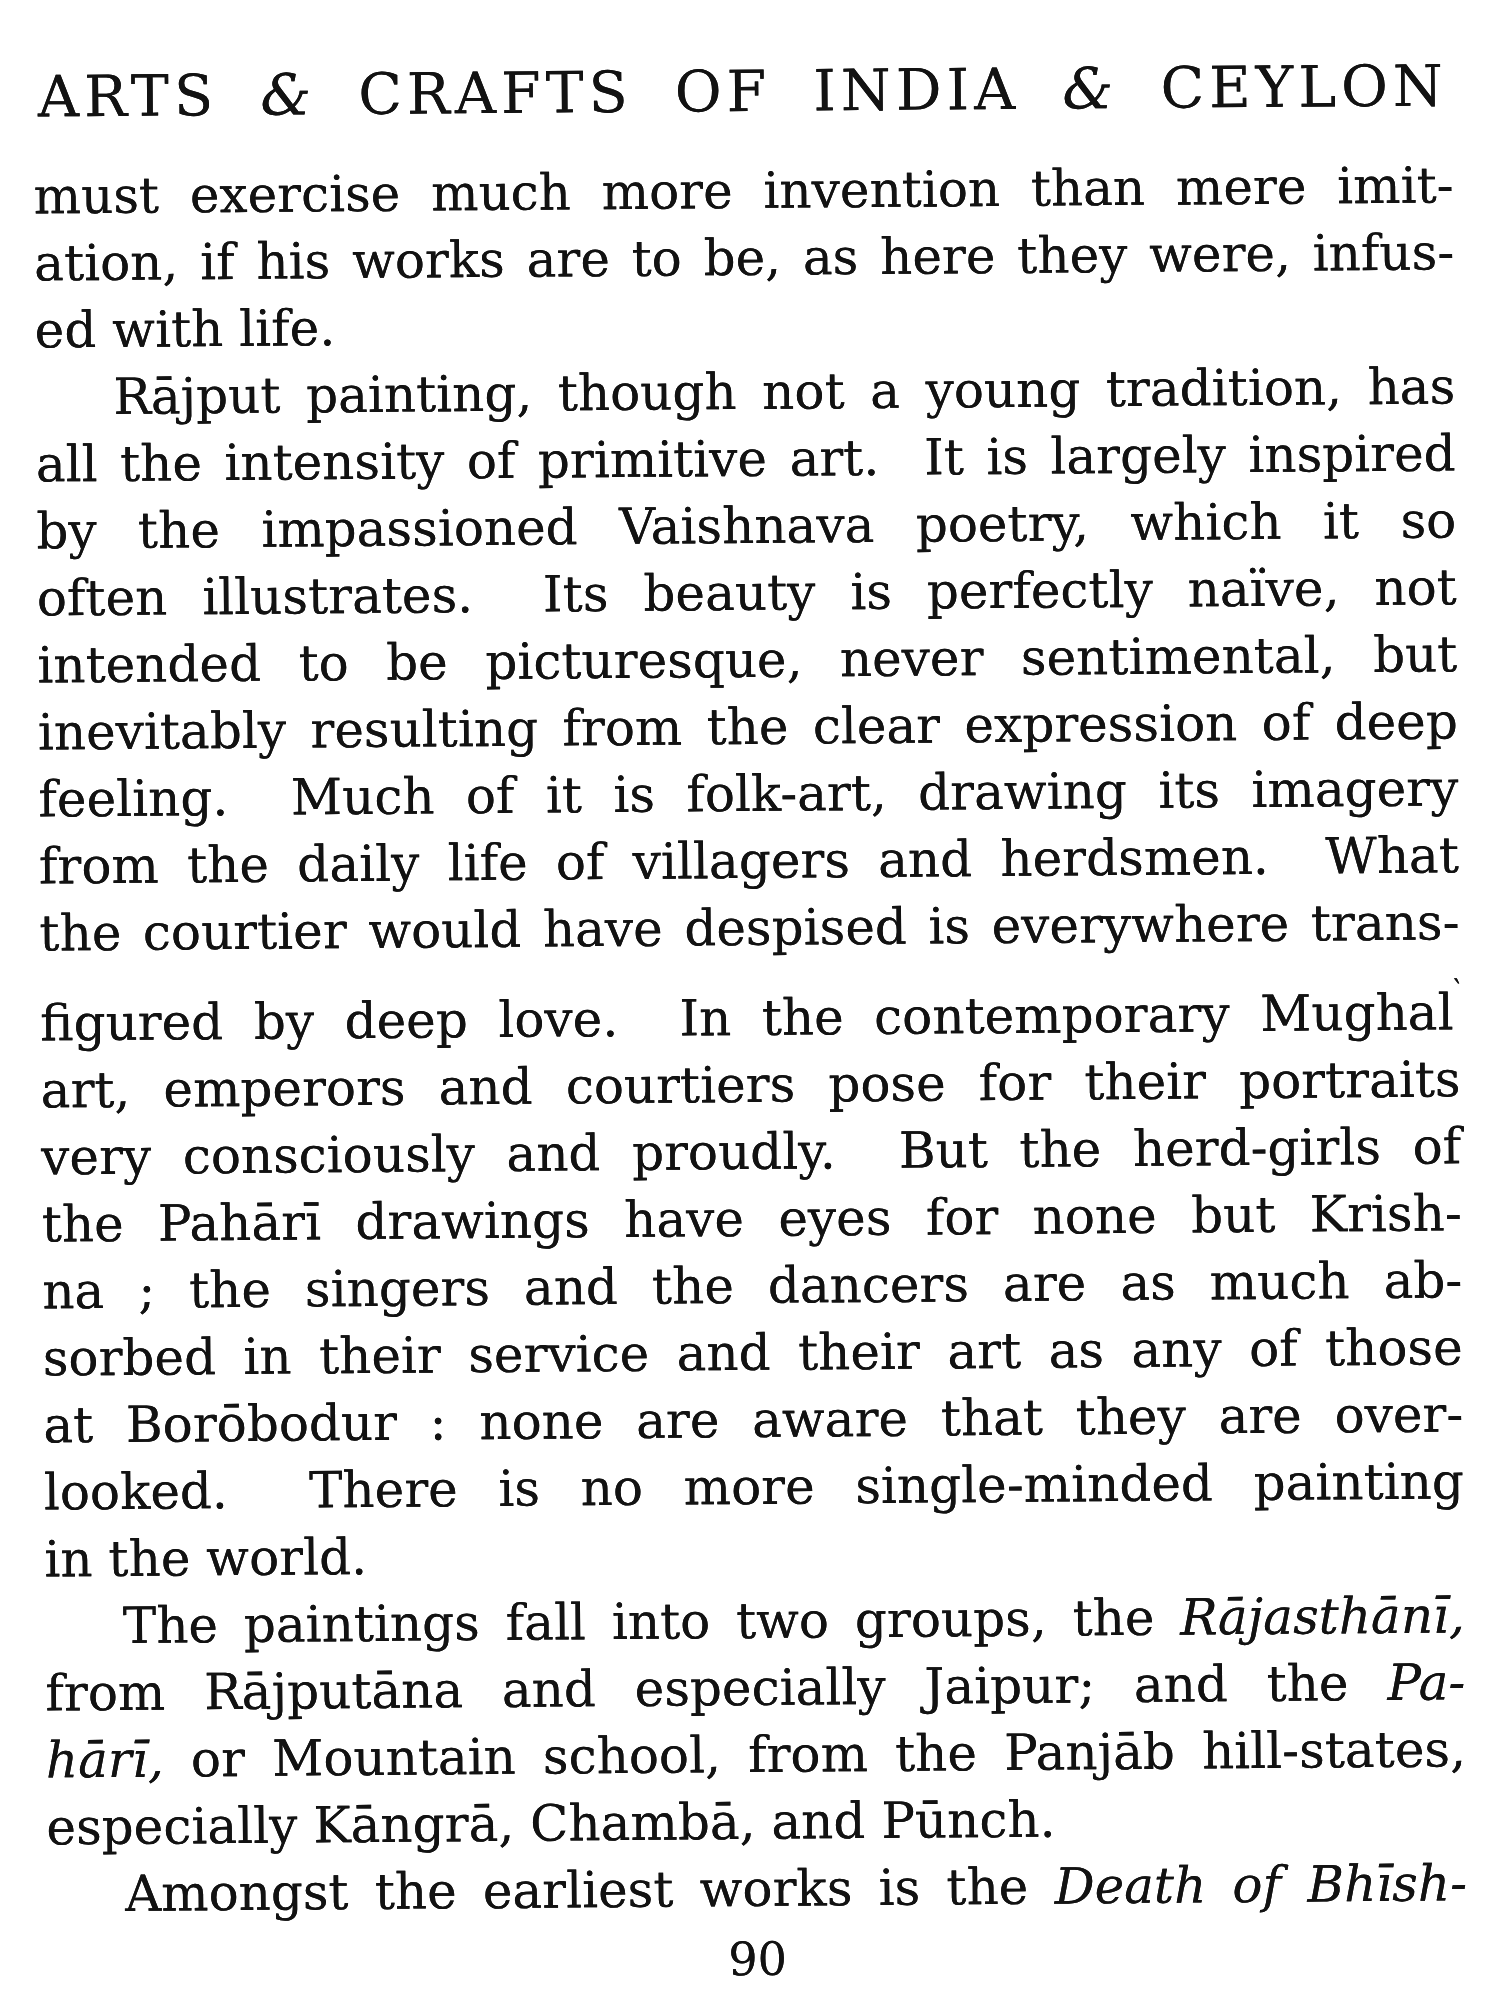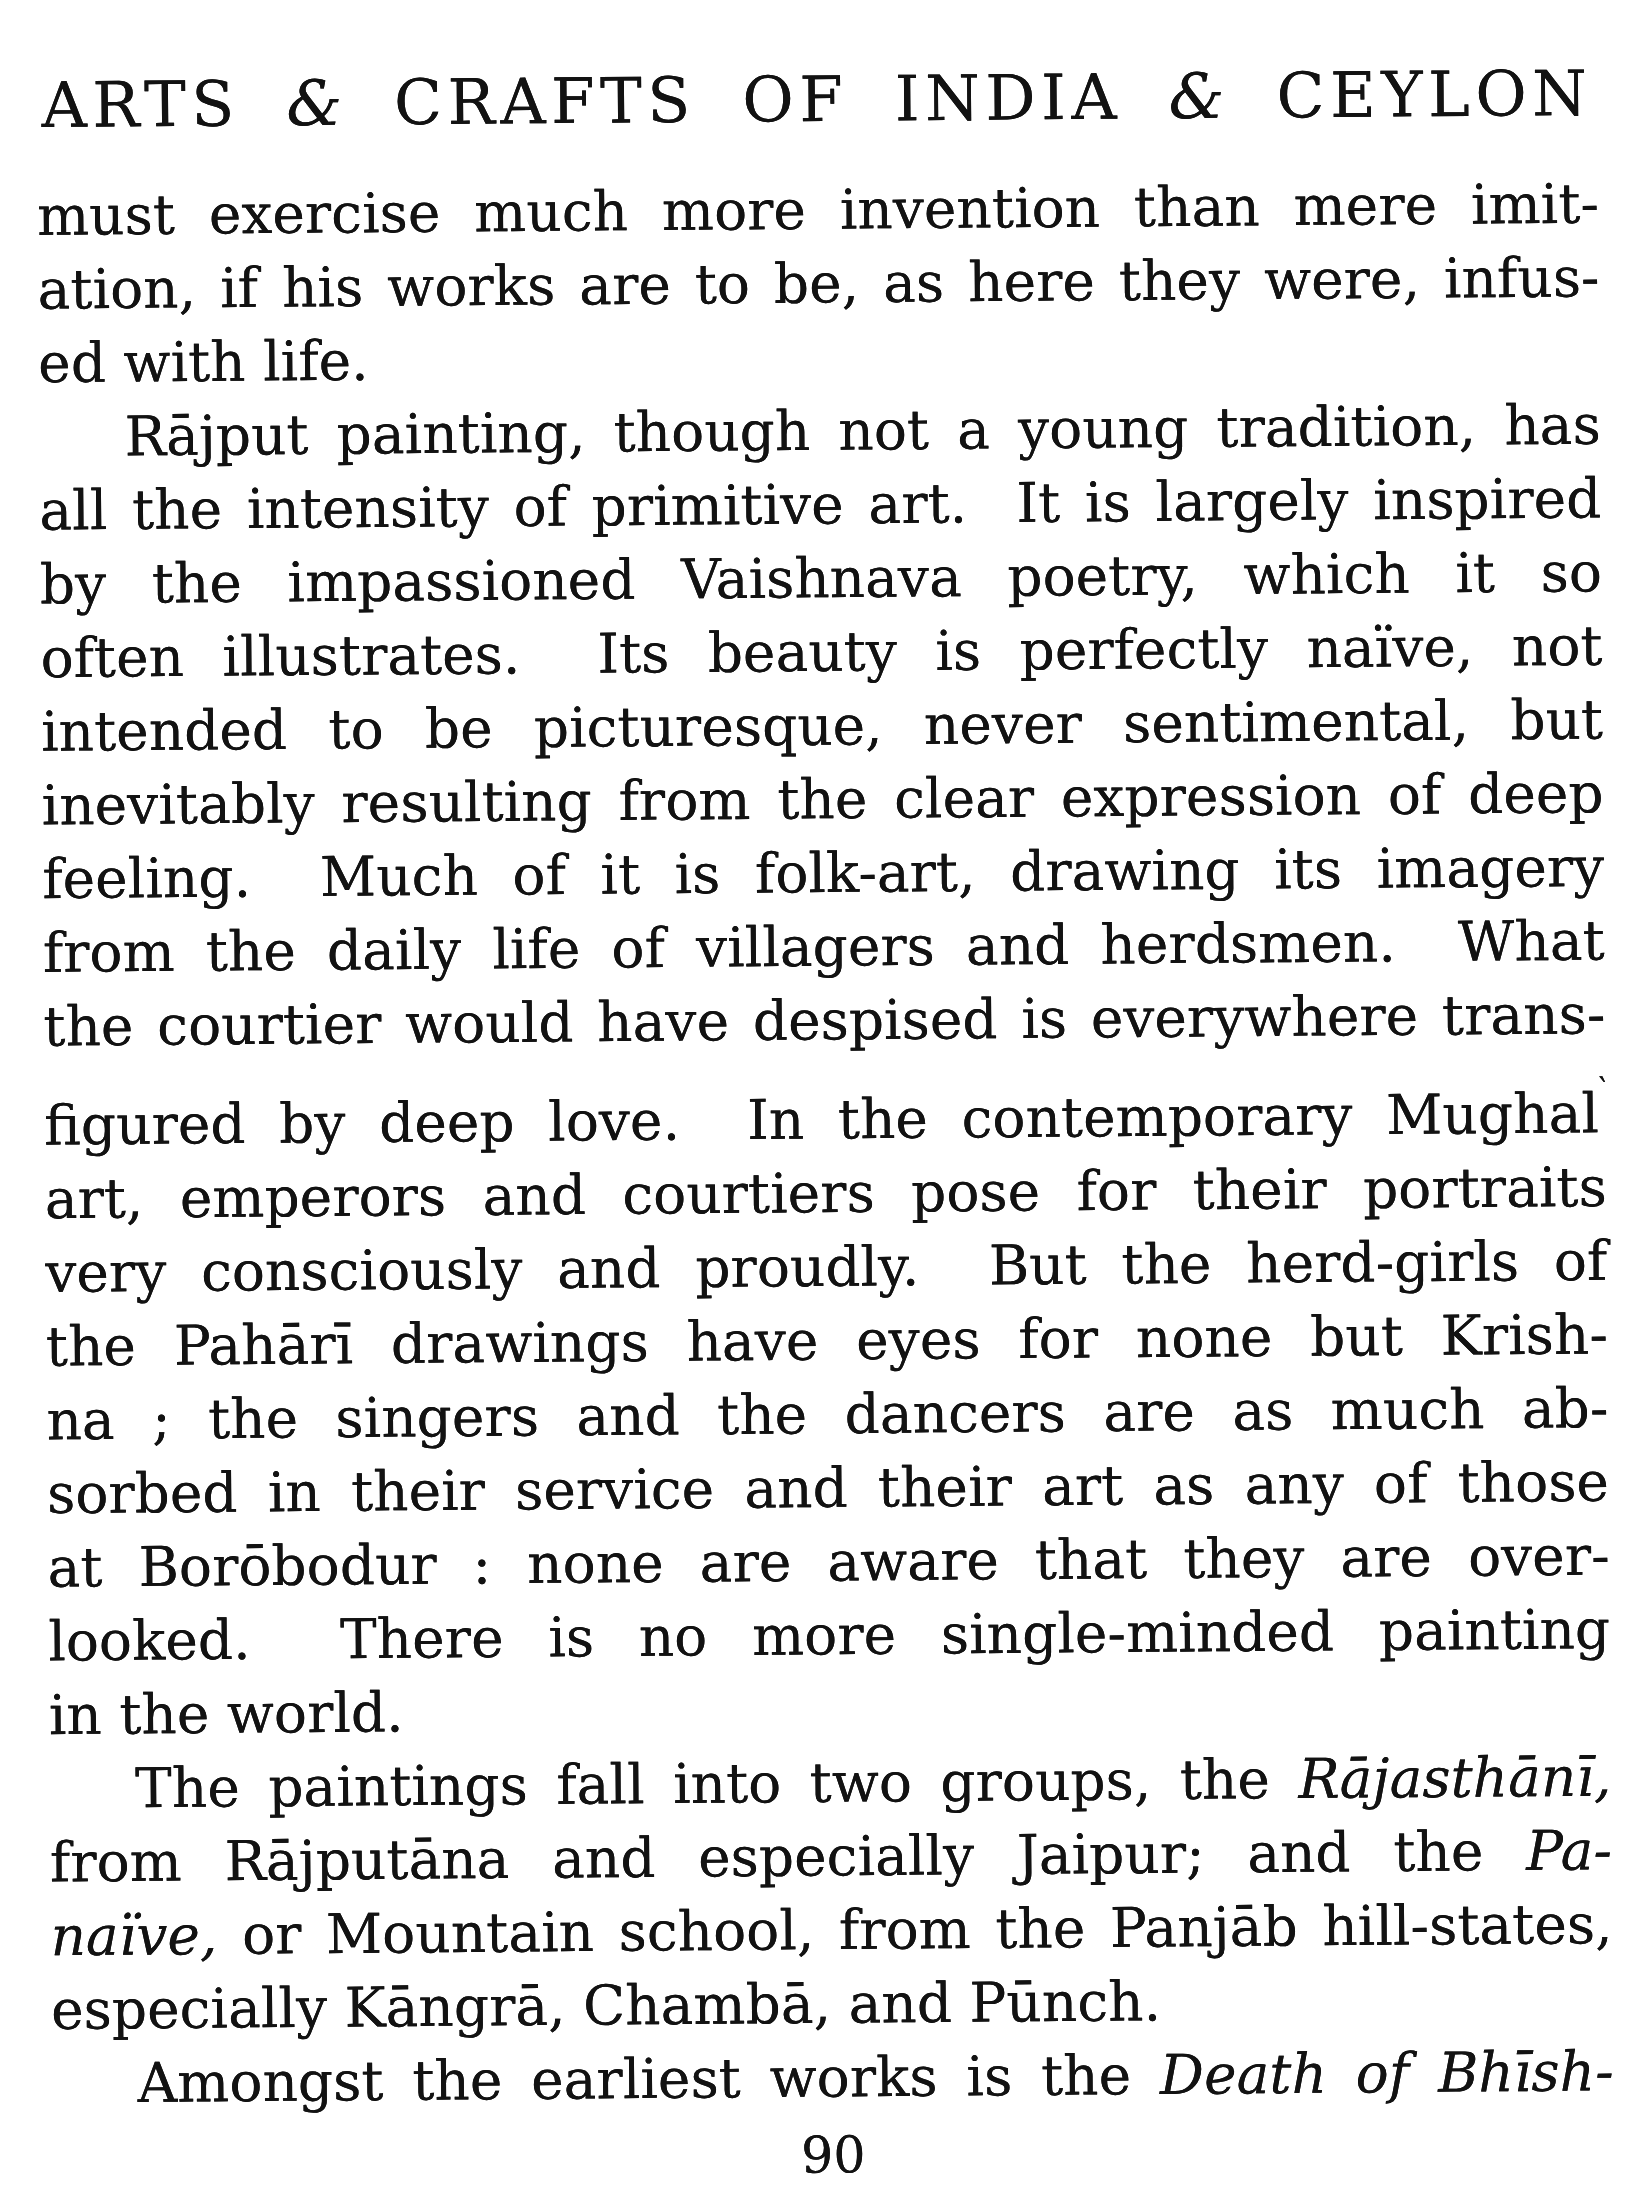--- a/index.html
+++ b/index.html
@@ -90,18 +90,18 @@
       <div class="line"><span>art, emperors and courtiers pose for their portraits</span></div>
       <div class="line"><span>very consciously and proudly.&nbsp; But the herd-girls of</span></div>
       <div class="line"><span>the Pahārī drawings have eyes for none but Krish-</span></div>
       <div class="line"><span>na&nbsp;; the singers and the dancers are as much ab-</span></div>
       <div class="line"><span>sorbed in their service and their art as any of those</span></div>
       <div class="line"><span>at Borōbodur&nbsp;: none are aware that they are over-</span></div>
       <div class="line"><span>looked.&nbsp; There is no more single-minded painting</span></div>
       <div class="line noj"><span>in the world.</span></div>
       <div class="line indent"><span>The paintings fall into two groups, the </span><span class="it">Rājasthānī,</span></div>
       <div class="line"><span>from Rājputāna and especially Jaipur; and the </span><span class="it">Pa-</span></div>
-      <div class="line"><span class="it">naïve,</span><span> or Mountain school, from the Panjāb hill-states,</span></div>
+      <div class="line"><span class="it">hārī,</span><span> or Mountain school, from the Panjāb hill-states,</span></div>
       <div class="line noj"><span>especially Kāngrā, Chambā, and Pūnch.</span></div>
       <div class="line indent"><span>Amongst the earliest works is the </span><span class="it">Death of Bhīsh-</span></div>
     </div>
   <div class="page-number">90</div>
 </div>
 
 </body></html>

